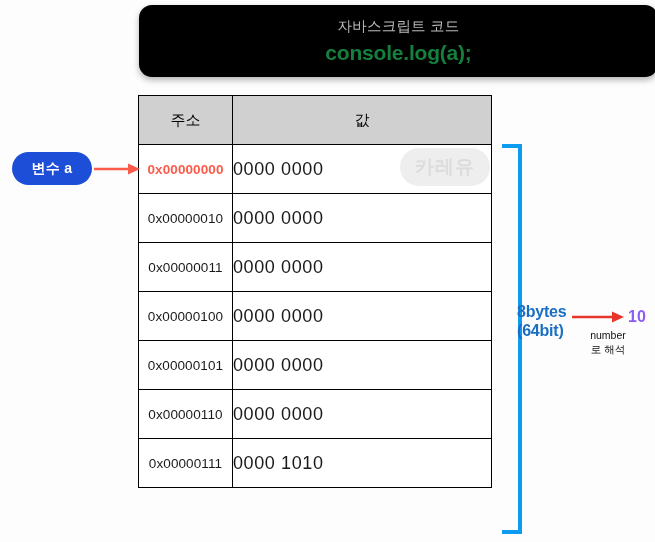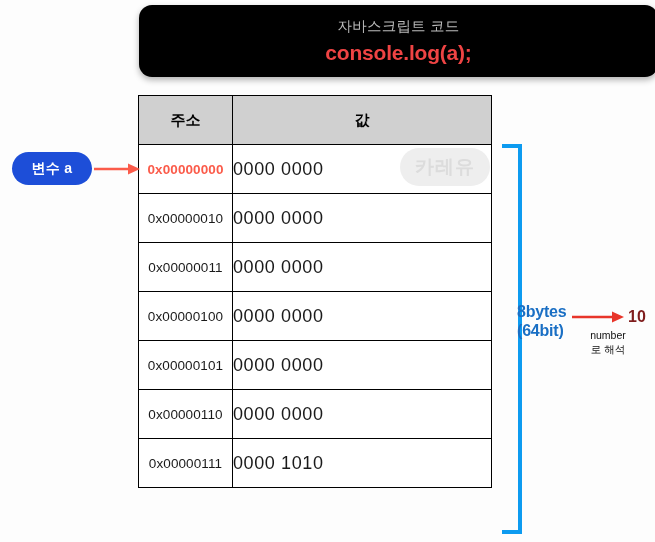--- a/index.html
+++ b/index.html
@@ -39,21 +39,21 @@
     padding-top: 2px;
   }
   .code-caption {
     color: #b9b9b9;
     font-size: 14.5px;
     line-height: 20px;
     letter-spacing: 0.2px;
     font-weight: 400;
   }
   .code-main {
-    color: #ef4444;
+    color: #15803d;
     font-size: 21px;
     line-height: 30px;
     font-weight: bold;
     letter-spacing: -0.2px;
     margin-top: 2px;
   }
 
   
   .mem-table {
     position: absolute;
@@ -65,21 +65,21 @@
   }
   .mem-table td, .mem-table th {
     border: 1.6px solid #000000;
     padding: 0;
     margin: 0;
   }
   .mem-table thead th {
     background: #d0d0d0;
     height: 48px;
     font-size: 15px;
-    font-weight: bold;
+    font-weight: normal;
     color: #000000;
     text-align: center;
     vertical-align: middle;
   }
   .col-addr { width: 94px; }
   .col-val  { width: 259px; }
 
   .mem-table tbody td {
     height: 48px;
     vertical-align: middle;
@@ -171,21 +171,21 @@
     position: absolute;
     left: 572px;
     top: 310px;
     width: 52px;
     height: 14px;
   }
   .ten-label {
     position: absolute;
     left: 628px;
     top: 308px;
-    color: #7f1d1d;
+    color: #8b5cf6;
     font-size: 16px;
     font-weight: bold;
   }
   .interp-text {
     position: absolute;
     left: 578px;
     top: 328px;
     width: 60px;
     color: #111111;
     font-size: 10.5px;

